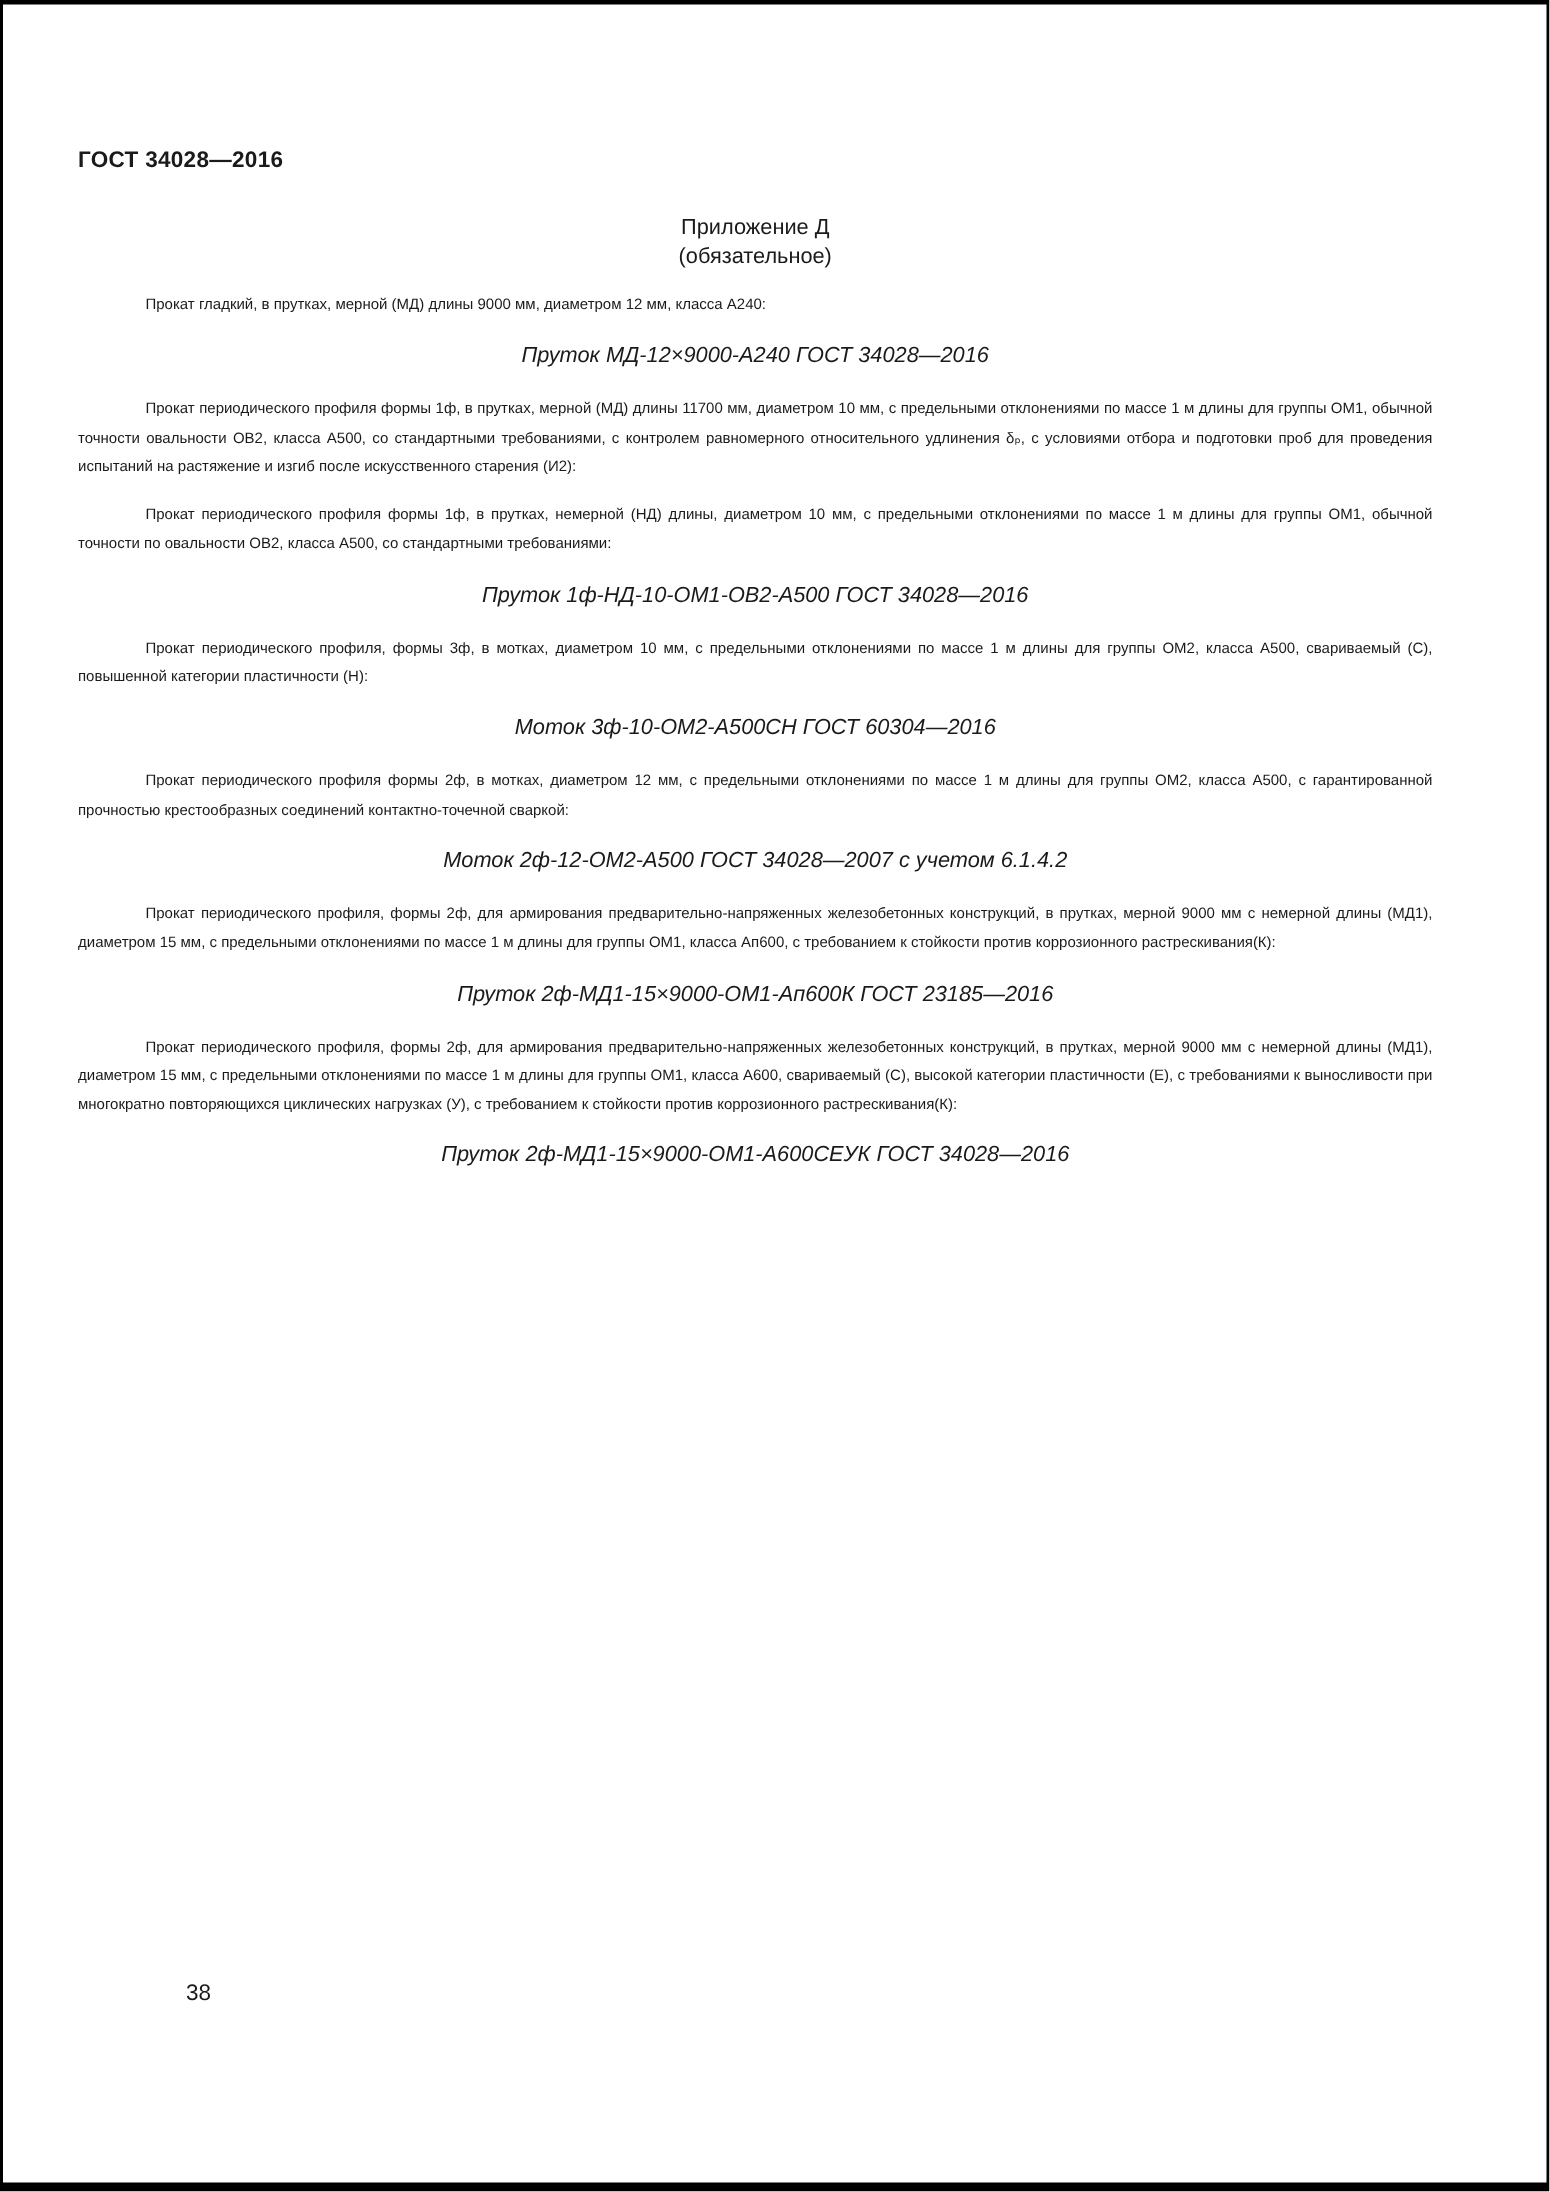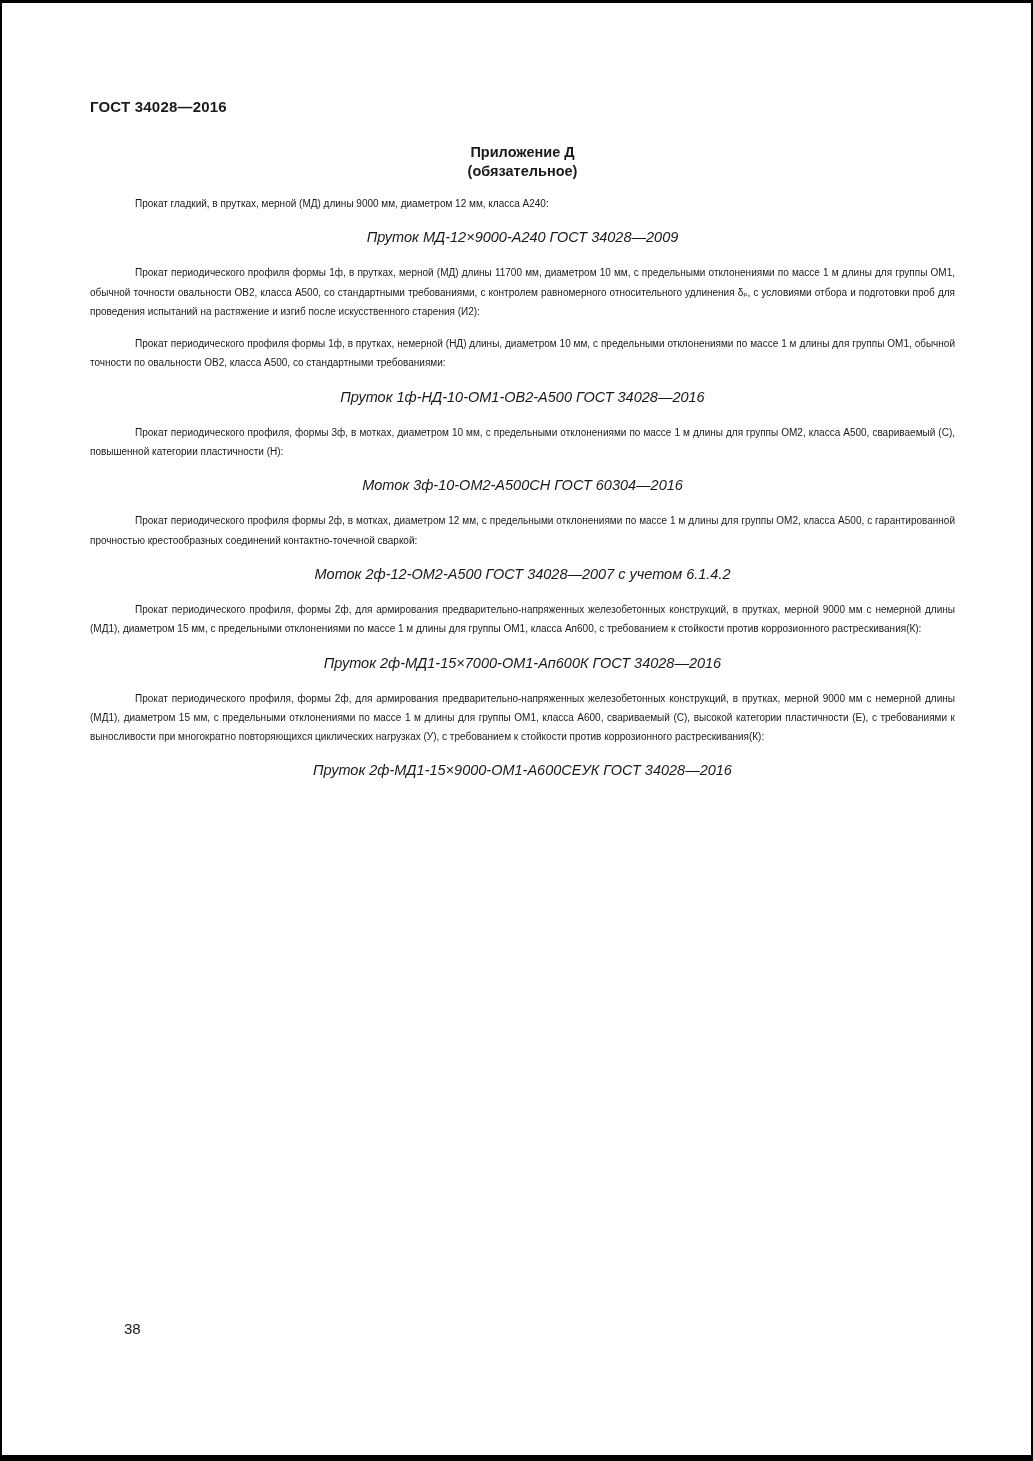--- a/index.html
+++ b/index.html
@@ -11,32 +11,32 @@
     background: #ffffff;
     border-top: 3px solid #000;
     border-bottom: 6px solid #000;
     border-left: 2px solid #000;
     border-right: 2px solid #000;
     font-family: "Liberation Sans", "DejaVu Sans", sans-serif;
     color: #1a1a1a;
     overflow: hidden;
   }
   .content {
-    padding: 95px 76px 0 88px;
+    padding: 95px 76px 0 50px;
   }
   .doc-header {
     font-size: 15px;
     font-weight: bold;
     letter-spacing: 0.2px;
   }
   .appendix {
     margin-top: 28px;
     text-align: center;
     font-size: 14.5px;
-    font-weight: bold;
+    font-weight: normal;
     line-height: 19px;
   }
   .section-title {
     margin-top: 56px;
     margin-bottom: 22px;
     text-align: center;
     font-size: 15px;
     font-weight: bold;
   }
   .para {
@@ -68,35 +68,35 @@
 
     <div class="doc-header">ГОСТ 34028—2016</div>
 
     <div class="appendix">
       <div>Приложение Д</div>
       <div>(обязательное)</div>
     </div>
 
 
     <p class="para">Прокат гладкий, в прутках, мерной (МД) длины 9000 мм, диаметром 12 мм, класса А240:</p>
-    <p class="designation">Пруток МД-12×9000-А240 ГОСТ 34028—2009</p>
+    <p class="designation">Пруток МД-12×9000-А240 ГОСТ 34028—2016</p>
 
     <p class="para">Прокат периодического профиля формы 1ф, в прутках, мерной (МД) длины 11700 мм, диаметром 10 мм, с предельными отклонениями по массе 1 м длины для группы ОМ1, обычной точности овальности ОВ2, класса А500, со стандартными требованиями, с контролем равномерного относительного удлинения δₚ, с условиями отбора и подготовки проб для проведения испытаний на растяжение и изгиб после искусственного старения (И2):</p>
 
     <p class="para">Прокат периодического профиля формы 1ф, в прутках, немерной (НД) длины, диаметром 10 мм, с предельными отклонениями по массе 1 м длины для группы ОМ1, обычной точности по овальности ОВ2, класса А500, со стандартными требованиями:</p>
     <p class="designation">Пруток 1ф-НД-10-ОМ1-ОВ2-А500 ГОСТ 34028—2016</p>
 
     <p class="para">Прокат периодического профиля, формы 3ф, в мотках, диаметром 10 мм, с предельными отклонениями по массе 1 м длины для группы ОМ2, класса А500, свариваемый (С), повышенной категории пластичности (Н):</p>
     <p class="designation">Моток 3ф-10-ОМ2-А500СН ГОСТ 60304—2016</p>
 
     <p class="para">Прокат периодического профиля формы 2ф, в мотках, диаметром 12 мм, с предельными отклонениями по массе 1 м длины для группы ОМ2, класса А500, с гарантированной прочностью крестообразных соединений контактно-точечной сваркой:</p>
     <p class="designation">Моток 2ф-12-ОМ2-А500 ГОСТ 34028—2007 с учетом 6.1.4.2</p>
 
     <p class="para">Прокат периодического профиля, формы 2ф, для армирования предварительно-напряженных железобетонных конструкций, в прутках, мерной 9000 мм с немерной длины (МД1), диаметром 15 мм, с предельными отклонениями по массе 1 м длины для группы ОМ1, класса Ап600, с требованием к стойкости против коррозионного растрескивания(К):</p>
-    <p class="designation">Пруток 2ф-МД1-15×7000-ОМ1-Ап600К ГОСТ 34028—2016</p>
+    <p class="designation">Пруток 2ф-МД1-15×9000-ОМ1-Ап600К ГОСТ 23185—2016</p>
 
     <p class="para">Прокат периодического профиля, формы 2ф, для армирования предварительно-напряженных железобетонных конструкций, в прутках, мерной 9000 мм с немерной длины (МД1), диаметром 15 мм, с предельными отклонениями по массе 1 м длины для группы ОМ1, класса А600, свариваемый (С), высокой категории пластичности (Е), с требованиями к выносливости при многократно повторяющихся циклических нагрузках (У), с требованием к стойкости против коррозионного растрескивания(К):</p>
     <p class="designation">Пруток 2ф-МД1-15×9000-ОМ1-А600СЕУК ГОСТ 34028—2016</p>
 
   </div>
 
   <div class="page-number">38</div>
 </div>
 
 </body></html>

